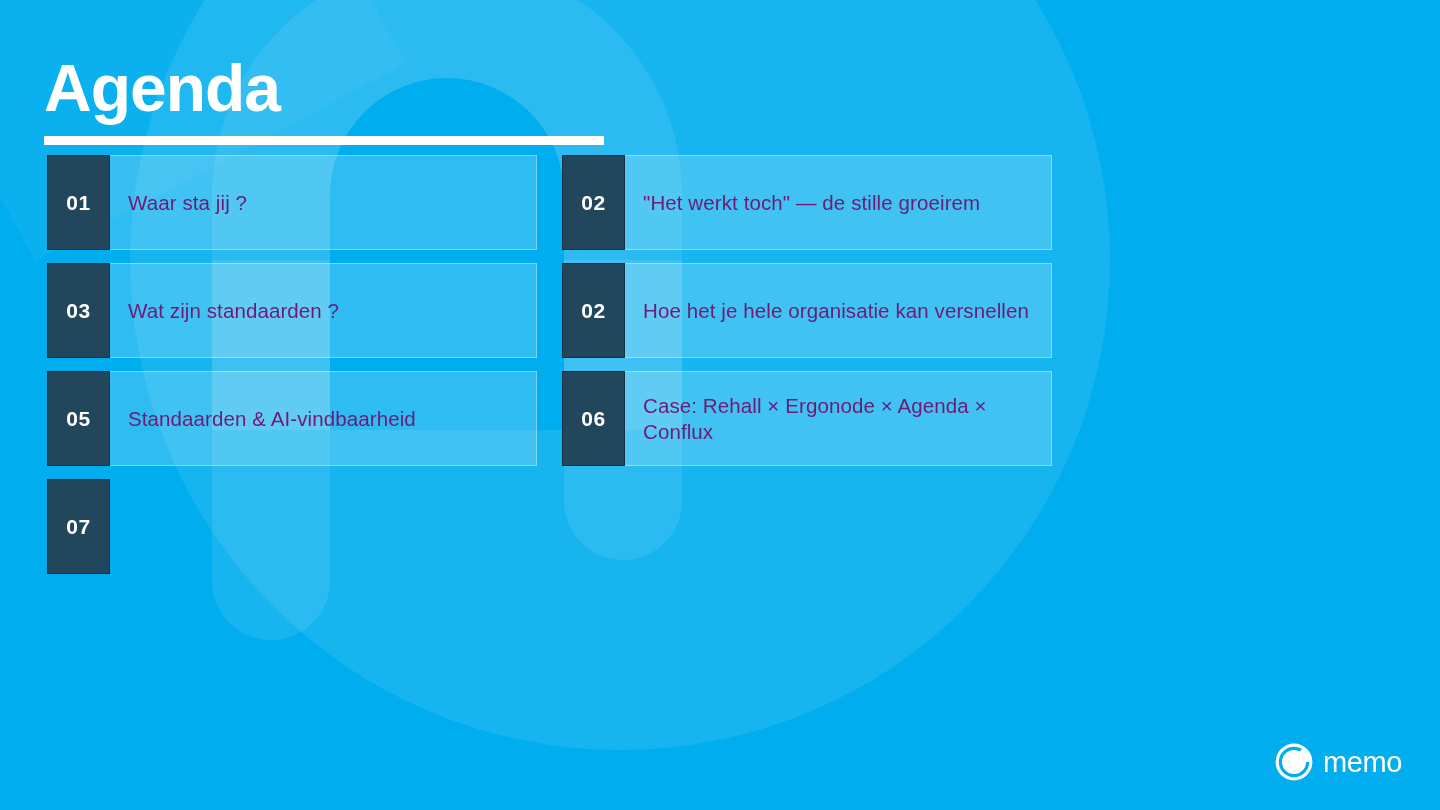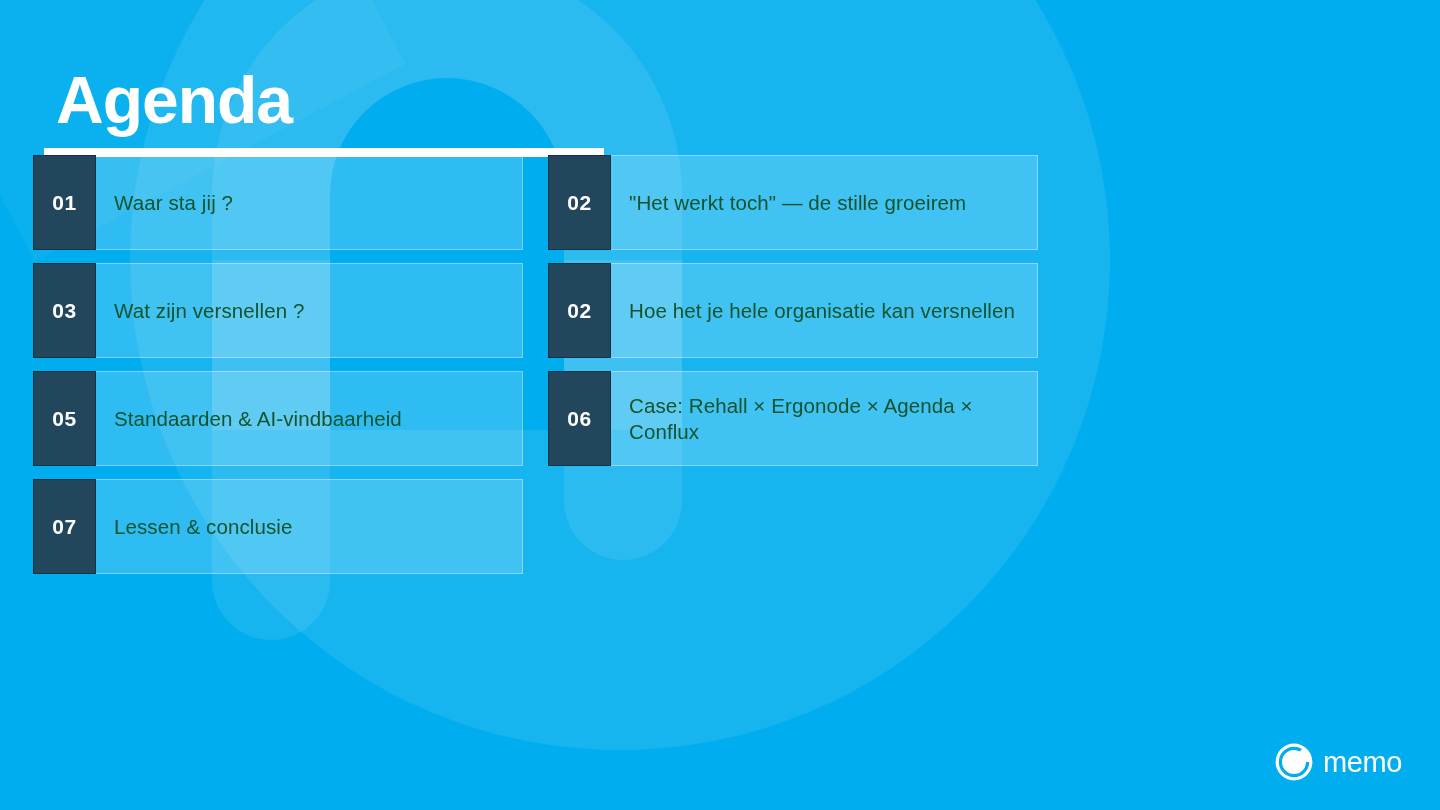--- a/index.html
+++ b/index.html
@@ -86,38 +86,38 @@
     transform: rotate(-28deg);
   }
 
   
   .title-block {
     position: absolute;
     left: 44px;
     top: 52px;
   }
   .page-title {
-    margin: 12px;
+    margin: 0;
     font-size: 66px;
     line-height: 72px;
     font-weight: 700;
     color: #FFFFFF;
     letter-spacing: -1px;
   }
   .title-rule {
     margin-top: 12px;
     width: 560px;
     height: 9px;
     background: #FFFFFF;
   }
 
   
   .agenda-grid {
     position: absolute;
-    left: 14px;
+    left: 28px;
     top: 155px;
     width: 1005px;
     display: grid;
     grid-template-columns: 490px 490px;
     column-gap: 25px;
     row-gap: 13px;
     padding-left: 19px;
   }
   .agenda-item {
     position: relative;
@@ -143,21 +143,21 @@
     display: flex;
     align-items: center;
     background: rgba(255,255,255,0.18);
     border: 1px solid rgba(255,255,255,0.36);
     border-left: none;
     box-sizing: border-box;
     padding: 0 18px;
     min-width: 0;
   }
   .item-label {
-    color: #14532d;
+    color: #701a75;
     font-size: 20.5px;
     line-height: 26px;
     font-weight: 400;
     letter-spacing: 0.1px;
   }
   .agenda-item.is-empty {
     visibility: hidden;
   }
 
   
@@ -225,21 +225,21 @@
     <div class="agenda-item">
       <div class="item-number">02</div>
       <div class="item-body">
         <span class="item-label">"Het werkt toch" — de stille groeirem</span>
       </div>
     </div>
 
     <div class="agenda-item">
       <div class="item-number">03</div>
       <div class="item-body">
-        <span class="item-label">Wat zijn versnellen ?</span>
+        <span class="item-label">Wat zijn standaarden ?</span>
       </div>
     </div>
 
     <div class="agenda-item">
       <div class="item-number">02</div>
       <div class="item-body">
         <span class="item-label">Hoe het je hele organisatie kan versnellen</span>
       </div>
     </div>
 
@@ -252,23 +252,20 @@
 
     <div class="agenda-item">
       <div class="item-number">06</div>
       <div class="item-body">
         <span class="item-label">Case: Rehall × Ergonode × Agenda × Conflux</span>
       </div>
     </div>
 
     <div class="agenda-item">
       <div class="item-number">07</div>
-      <div class="item-body">
-        <span class="item-label">Lessen &amp; conclusie</span>
-      </div>
     </div>
 
     <div class="agenda-item is-empty">
       <div class="item-number"></div>
       <div class="item-body">
         <span class="item-label"></span>
       </div>
     </div>
 
   </div>

